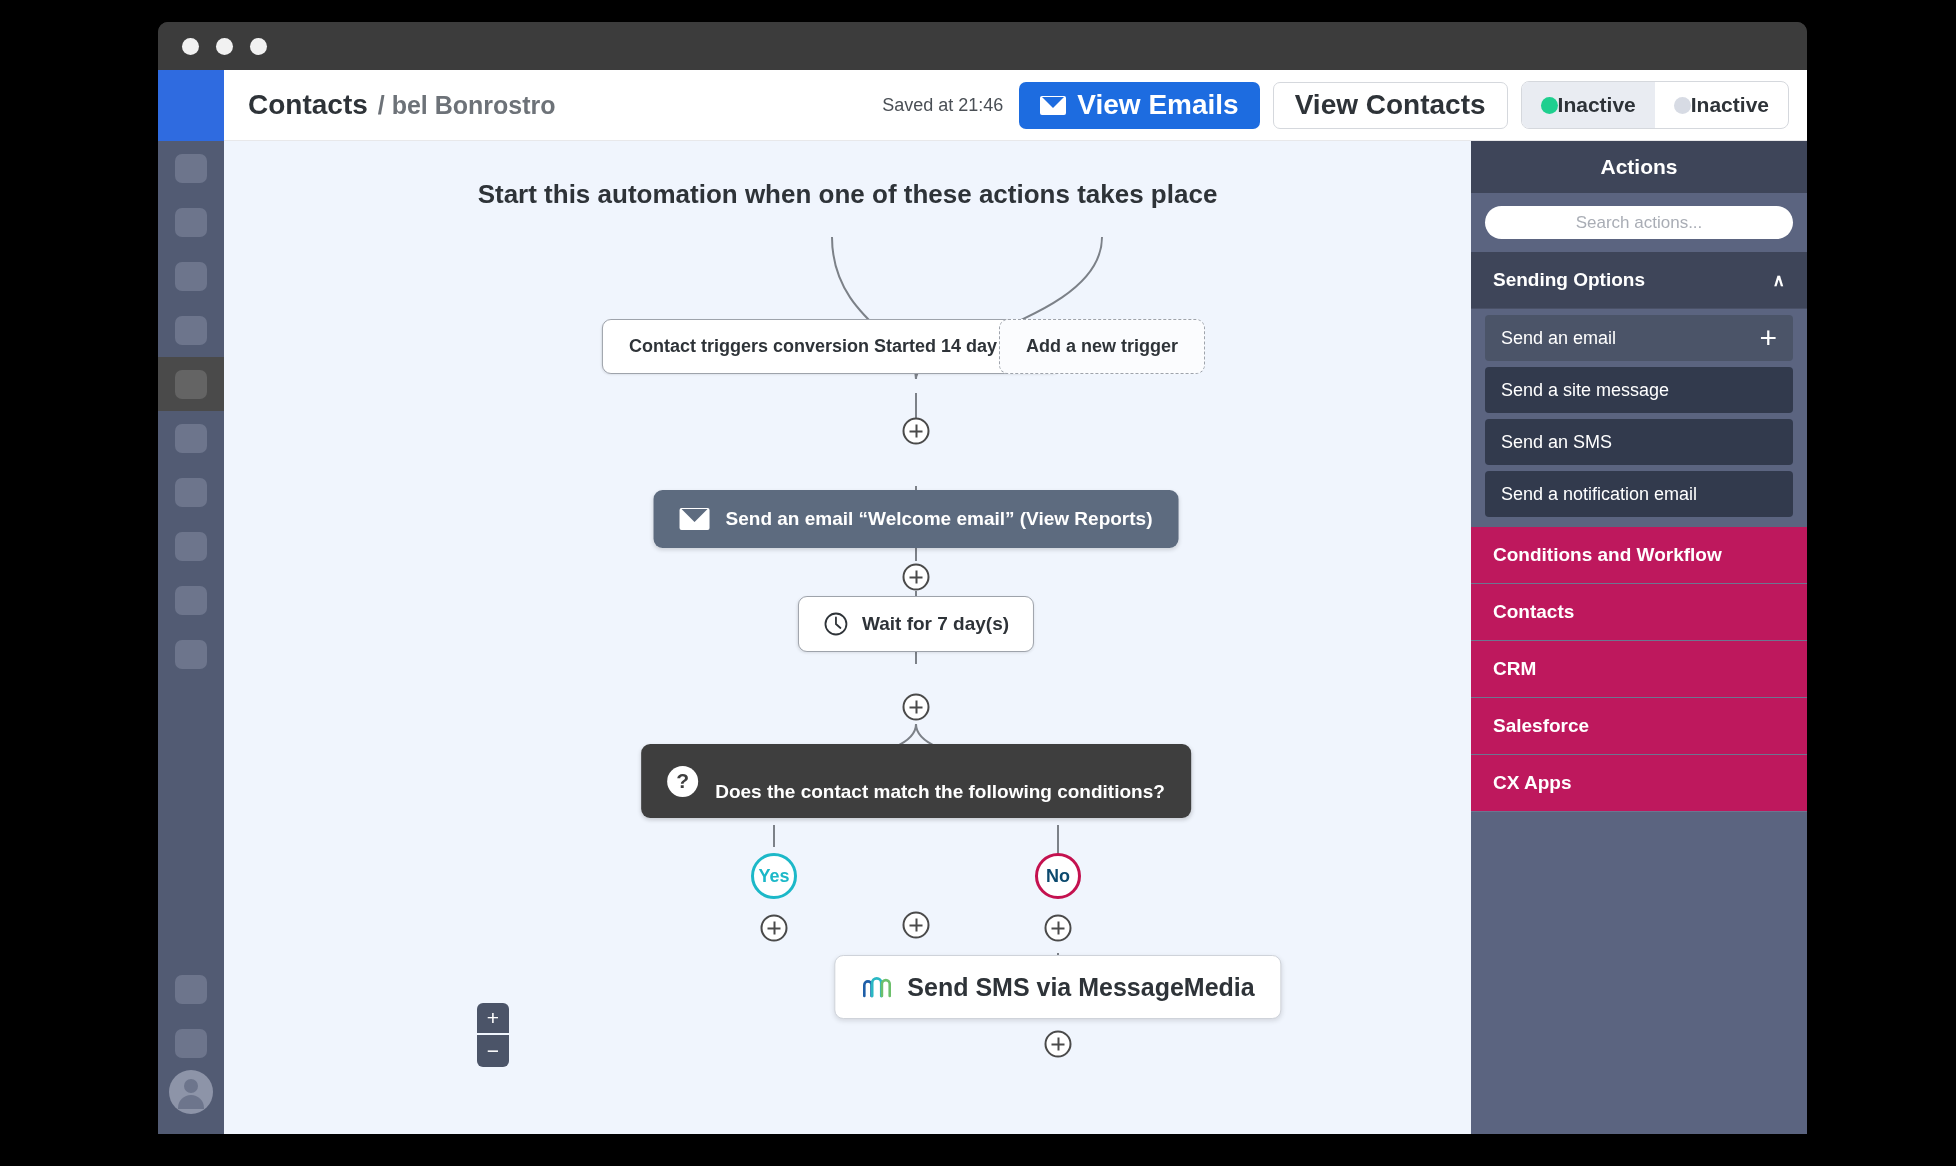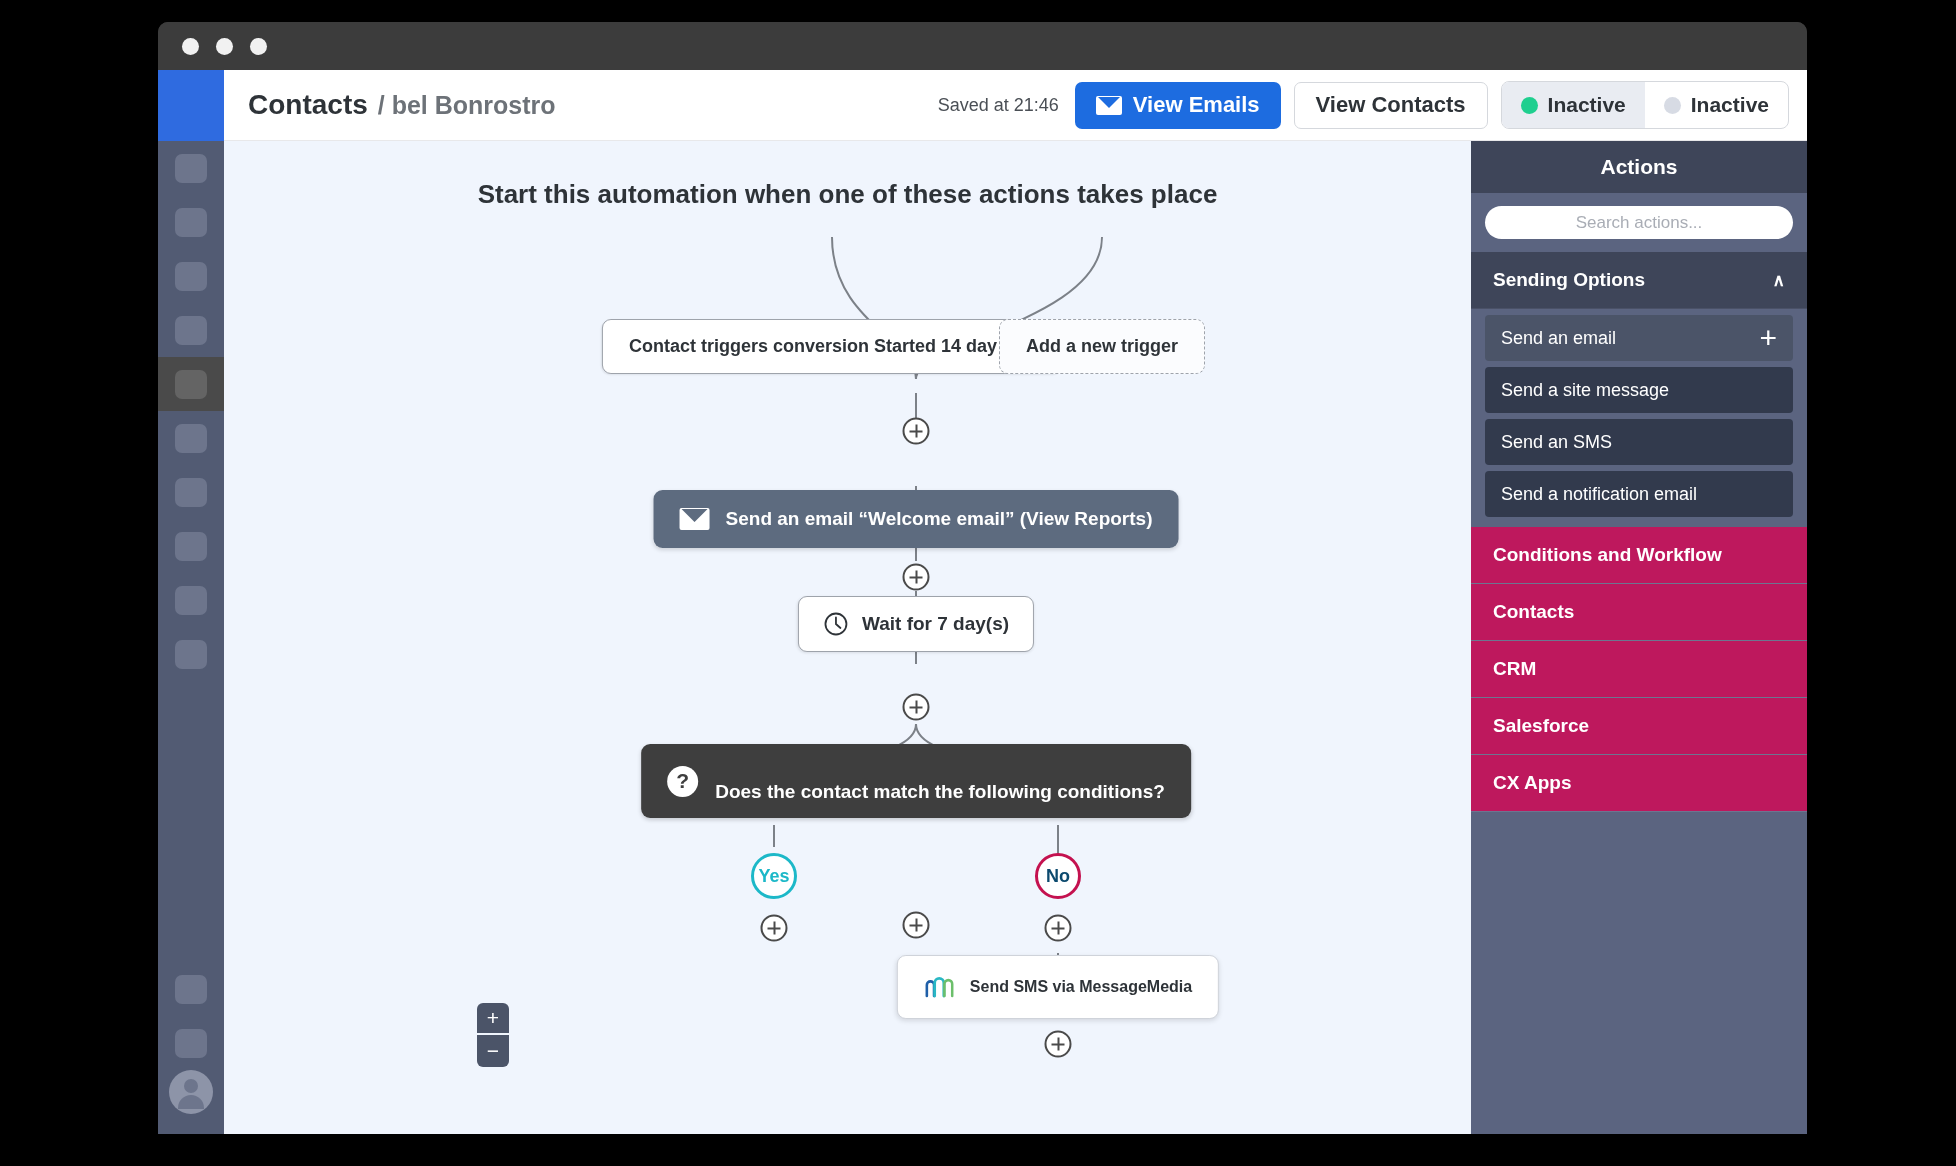--- a/index.html
+++ b/index.html
@@ -90,21 +90,21 @@
   #crumb { display: flex; align-items: baseline; gap: 10px; }
   #crumb-root { font-size: 28px; font-weight: bold; color: #2e3338; }
   #crumb-tail { font-size: 25px; font-weight: bold; color: #6d7278; }
   #header-right { margin-left: auto; display: flex; align-items: center; gap: 13px; }
   #saved-text { font-size: 18px; color: #4a4f55; margin-right: 3px; }
 
   .btn {
     height: 47px; border-radius: 7px;
     display: flex; align-items: center; gap: 11px;
     padding: 0 21px;
-    font-size: 22px; font-weight: bold;
+    font-size: 28px; font-weight: bold;
     cursor: pointer; white-space: nowrap;
   }
   .btn-primary { background: #1d6ce0; color: #fff; }
   .btn-outline { background: #fff; color: #2e3338; border: 1px solid #d5d8dd; }
 
   .mail-glyph {
     width: 26px; height: 19px; background: #fff;
     position: relative; border-radius: 2px;
   }
   .mail-glyph::after {
@@ -115,21 +115,21 @@
     border-right: 11px solid transparent;
     border-top: 11px solid #1d6ce0;
   }
 
   #toggle-group {
     display: flex; align-items: center;
     border: 1px solid #d5d8dd; border-radius: 8px;
     overflow: hidden; height: 48px;
   }
   .toggle-seg {
-    display: flex; align-items: center; gap: 10px;
+    display: flex; align-items: center; 
     padding: 4px 19px; height: 100%;
     font-size: 21px; font-weight: bold; color: #2e3338;
     cursor: pointer;
   }
   .toggle-seg.sel { background: #e9ecf2; }
   .tdot { width: 17px; height: 17px; border-radius: 50%; }
 
   
   #content { flex: 1 1 auto; display: flex; min-height: 0; }
 
@@ -179,21 +179,21 @@
     background: #3e3e3e; color: #fff;
     padding: 15px 26px; gap: 17px;
     box-shadow: 0 2px 4px rgba(0,0,0,.18);
     align-items: center;
   }
   .cond-l1 { font-size: 19px; font-weight: bold; }
   .cond-l2 { font-size: 18px; font-weight: normal; margin-top: 2px; }
   .node-sms {
     background: #fff; border: 1px solid #cfd3da;
     padding: 16px 26px; gap: 16px;
-    font-size: 16px; font-weight: bold; color: #2e3338;
+    font-size: 25px; font-weight: bold; color: #2e3338;
     box-shadow: 0 2px 5px rgba(0,0,0,.12);
     justify-content: center;
   }
 
   .env-icon {
     width: 30px; height: 22px; background: #fff;
     position: relative; border-radius: 2px; flex: 0 0 30px;
   }
   .env-icon::after {
     content: ""; position: absolute; left: 2px; top: 1px;

